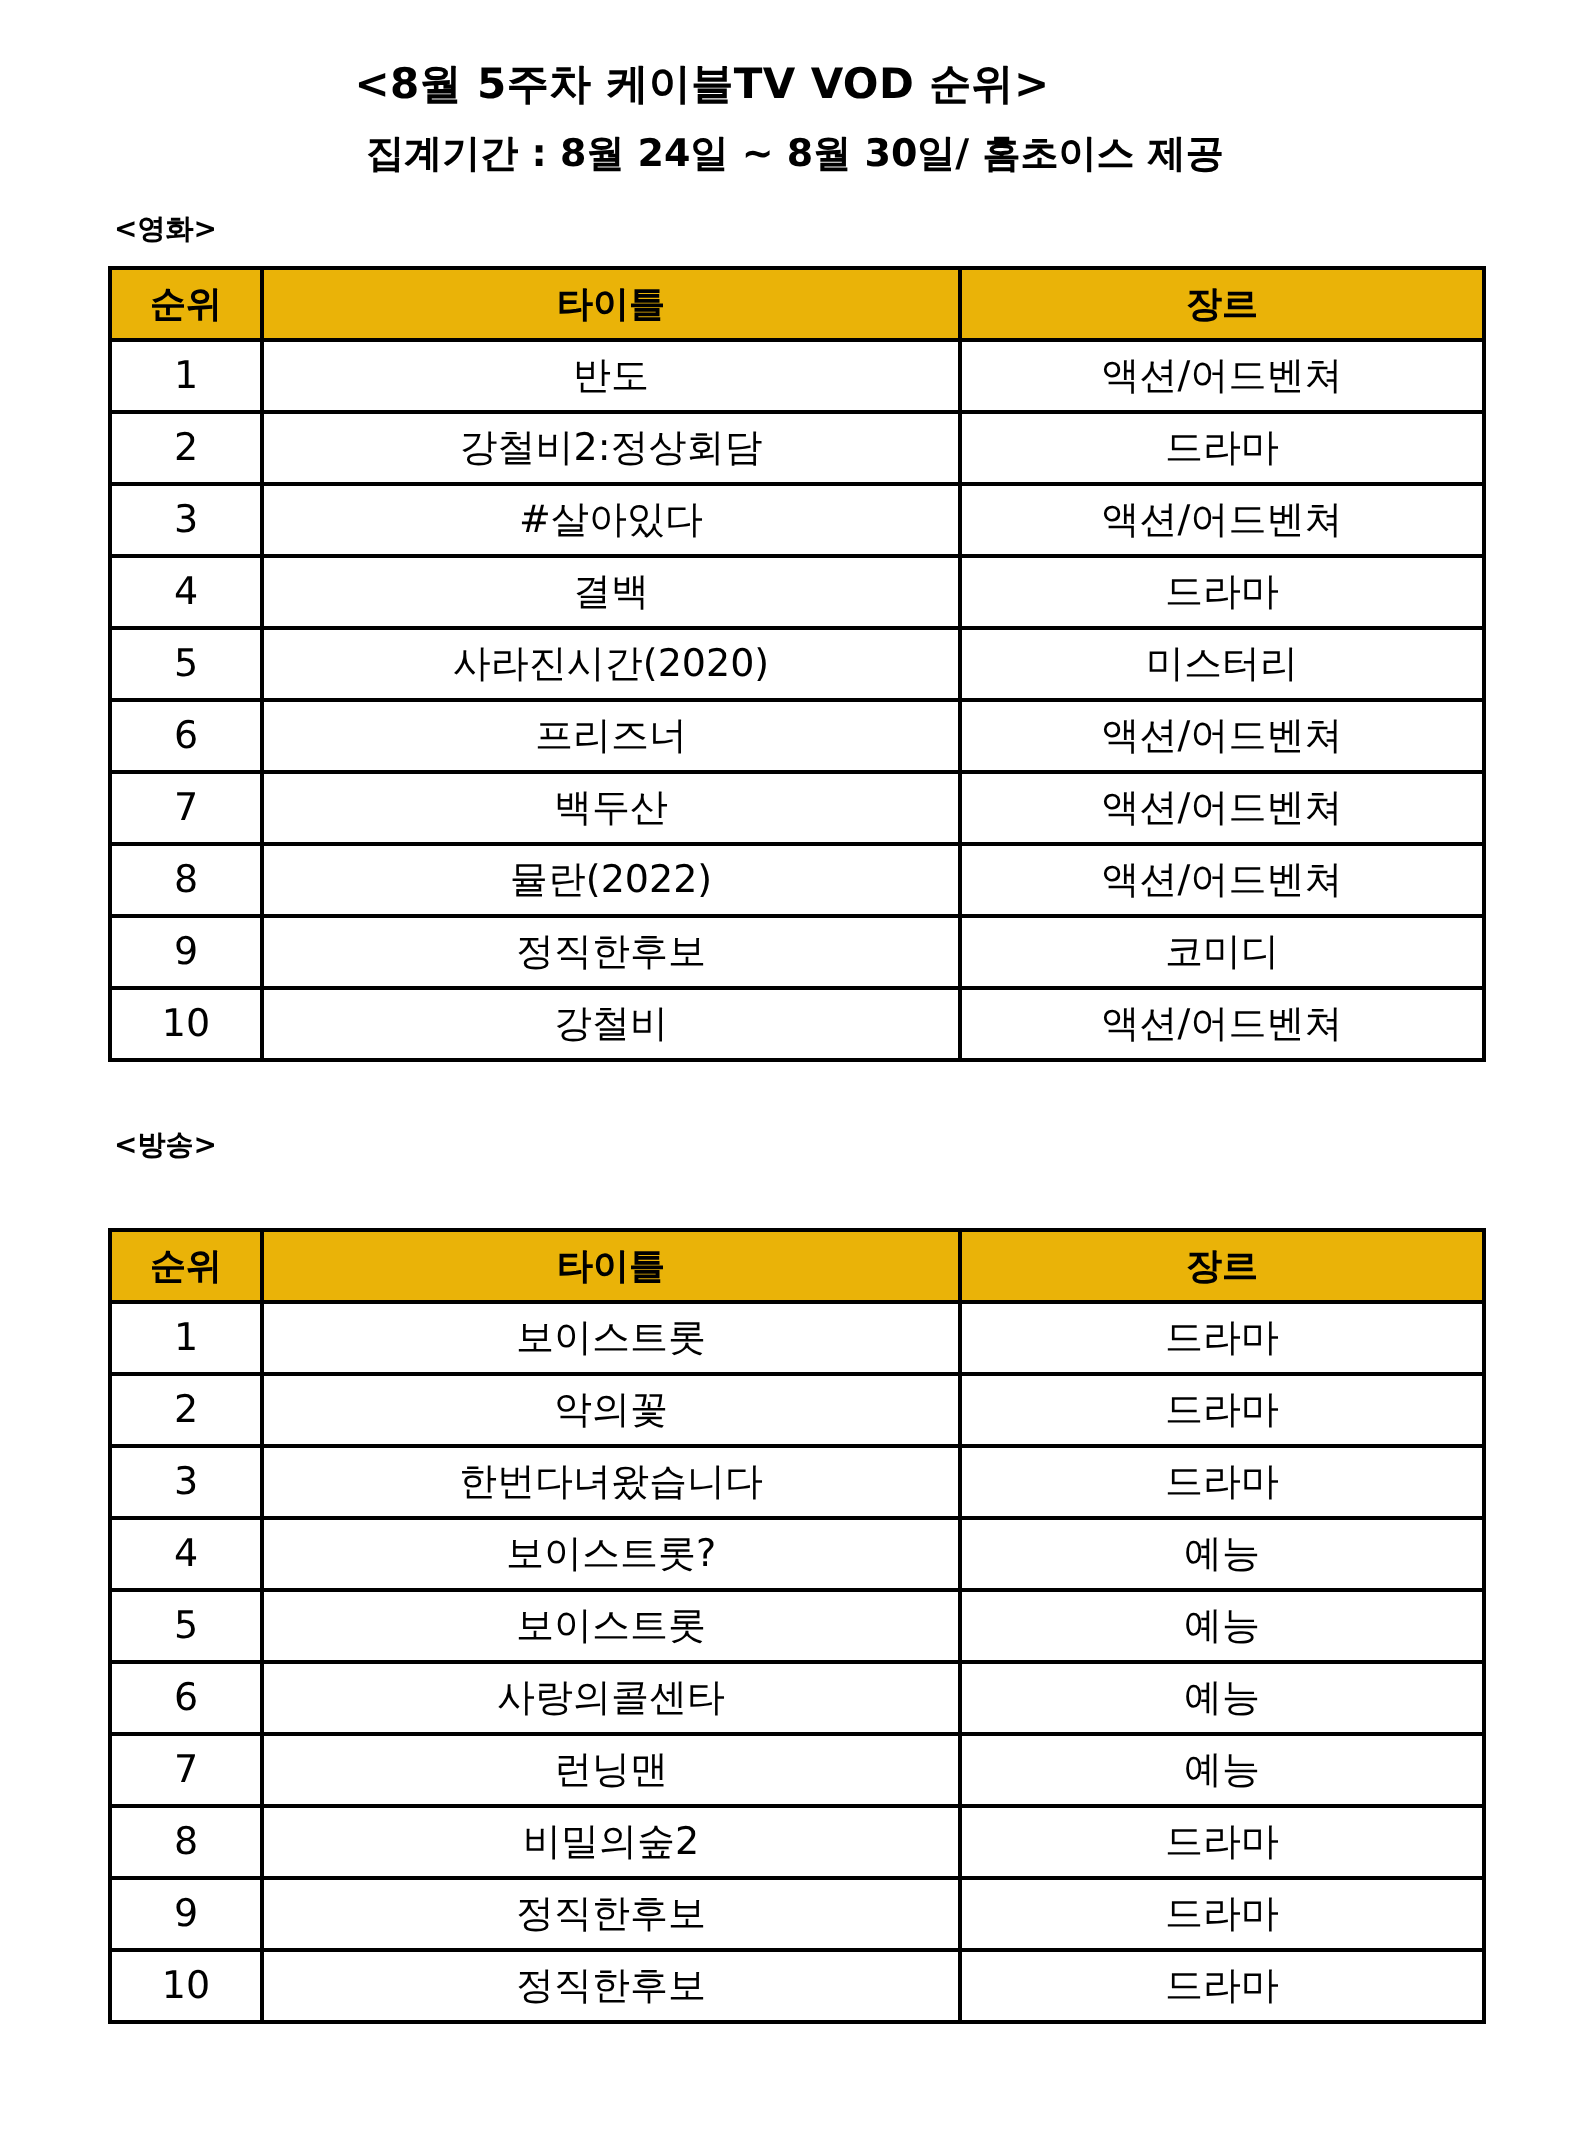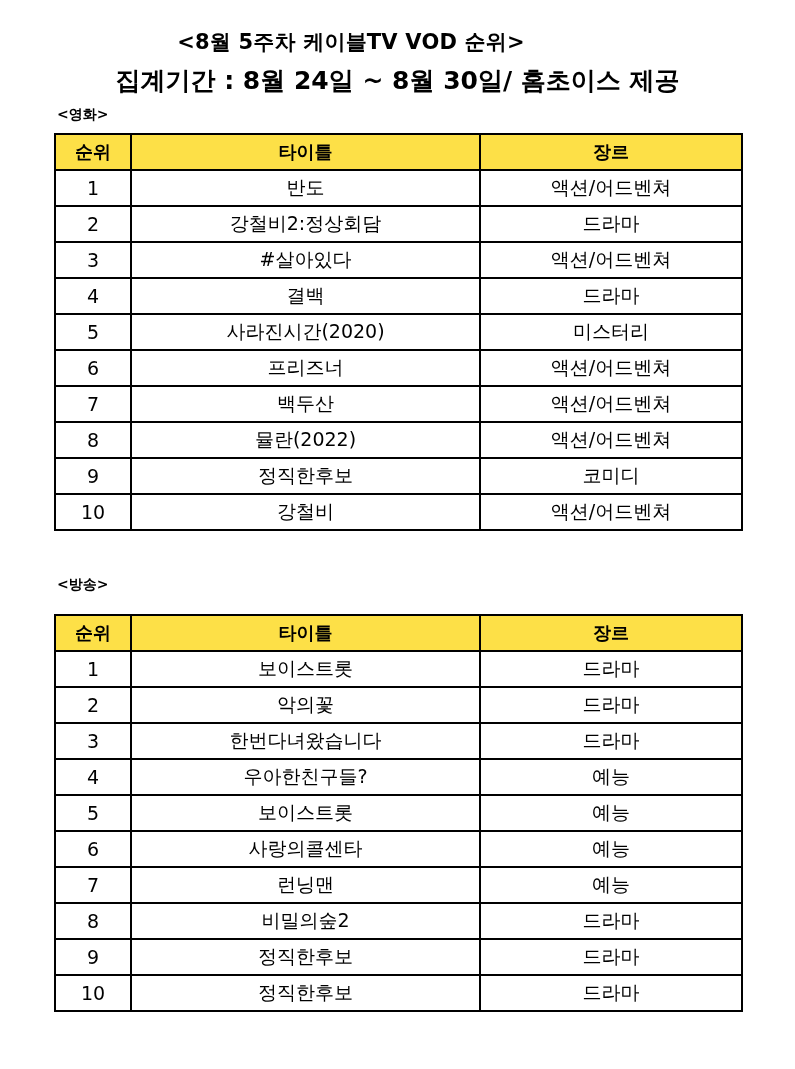--- a/index.html
+++ b/index.html
@@ -6,35 +6,35 @@
     body {
       width: 795px; height: 1069px; position: relative; overflow: hidden;
       font-family: "DejaVu Sans", "Liberation Sans", sans-serif; color: #000;
     }
     .title {
       position: absolute; left: 0; width: 702px; top: 28px;
       text-align: center; font-weight: bold; font-size: 21px; letter-spacing: 0.2px;
     }
     .subtitle {
       position: absolute; left: 0; width: 795px; top: 64px;
-      text-align: center; font-weight: bold; font-size: 25px;
+      text-align: center; font-weight: bold; font-size: 19px;
     }
     .section-label {
       position: absolute; left: 57px; font-weight: bold; font-size: 14px;
     }
     table.rank {
       position: absolute; left: 54px; width: 687px;
       border-collapse: collapse; table-layout: fixed;
     }
     table.rank th, table.rank td {
       border: 2px solid #000; text-align: center; padding: 0;
       height: 34px; font-size: 19px;
     }
     table.rank th {
-      background: #fde047; font-weight: bold; font-size: 18px; height: 34px;
+      background: #eab308; font-weight: bold; font-size: 18px; height: 34px;
     }
     table.rank td { font-weight: normal; }
     col.c-rank { width: 76px; }
     col.c-title { width: 349px; }
     col.c-genre { width: 262px; }
   </style>
 </head>
 <body>
 
 <div class="title">&lt;8월 5주차 케이블TV VOD 순위&gt;</div>
@@ -101,21 +101,21 @@
         <td>코미디</td>
       </tr>
       <tr>
         <td>10</td>
         <td>강철비</td>
         <td>액션/어드벤쳐</td>
       </tr>
     </tbody>
 </table>
 
-<div class="section-label" style="top:576px;">&lt;방송&gt;</div>
+<div class="section-label" style="top:564px;">&lt;방송&gt;</div>
 <table class="rank" style="top:614px;">
   <colgroup>
       <col class="c-rank">
       <col class="c-title">
       <col class="c-genre">
     </colgroup>
   <thead>
     <tr>
       <th>순위</th>
       <th>타이틀</th>
@@ -133,21 +133,21 @@
         <td>악의꽃</td>
         <td>드라마</td>
       </tr>
       <tr>
         <td>3</td>
         <td>한번다녀왔습니다</td>
         <td>드라마</td>
       </tr>
       <tr>
         <td>4</td>
-        <td>우아한친구들?</td>
+        <td>보이스트롯?</td>
         <td>예능</td>
       </tr>
       <tr>
         <td>5</td>
         <td>보이스트롯</td>
         <td>예능</td>
       </tr>
       <tr>
         <td>6</td>
         <td>사랑의콜센타</td>

